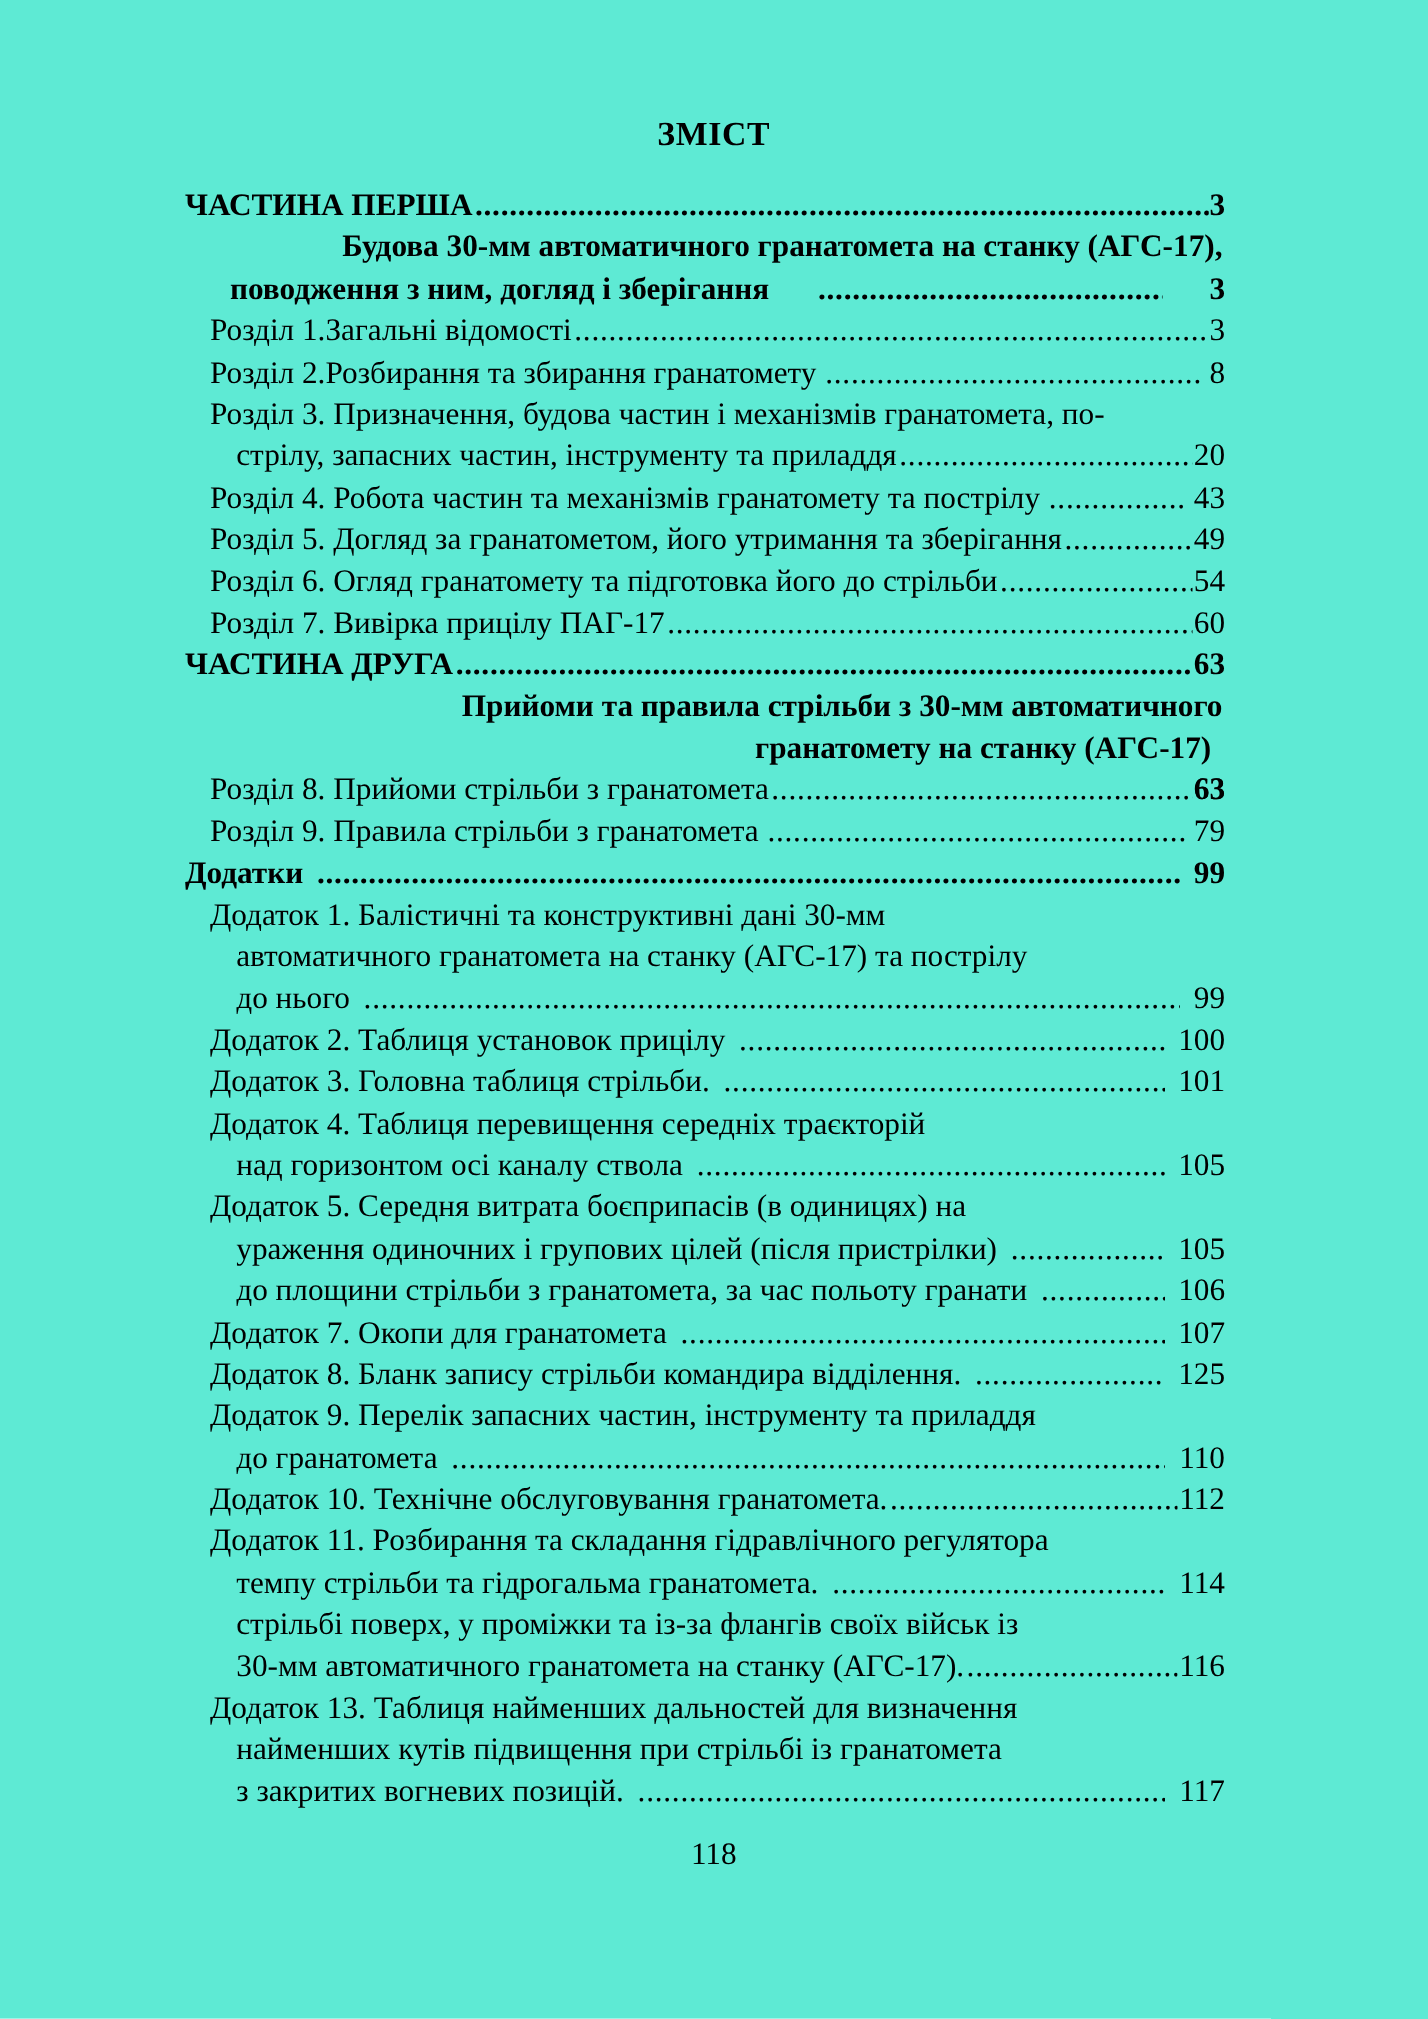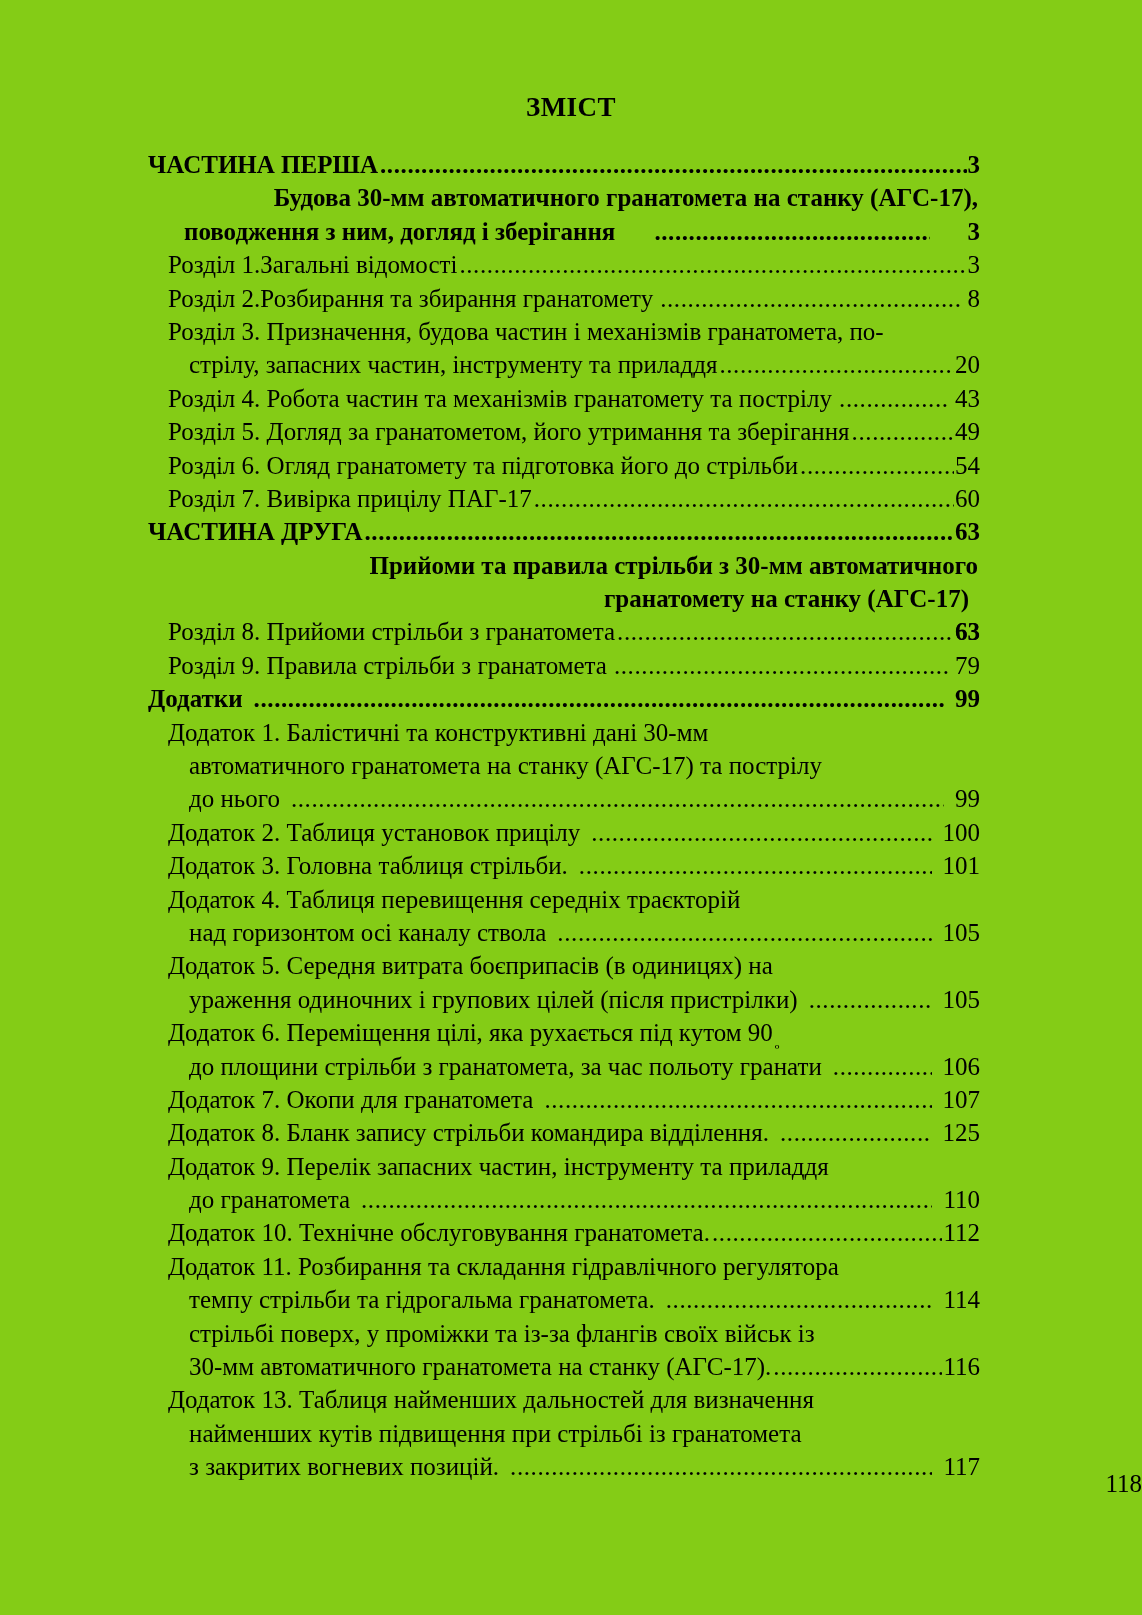--- a/index.html
+++ b/index.html
@@ -10,21 +10,21 @@
 
   body {
     font-family: "Liberation Serif", "DejaVu Serif", serif;
     color: #000000;
   }
 
   #page {
     position: relative;
     width: 1142px;
     height: 1615px;
-    background: #84cc16;
+    background: #5eead4;
     overflow: hidden;
     box-sizing: border-box;
   }
 
   
   #toc-title {
     position: absolute;
     left: 0;
     top: 92px;
     width: 1142px;
@@ -134,21 +134,21 @@
     vertical-align: super;
     line-height: 0;
   }
 
   
   #page-footer {
     position: absolute;
     left: 0;
     top: 1470px;
     width: 1142px;
-    text-align: right;
+    text-align: center;
     font-size: 25px;
   }
 </style>
 </head>
 <body>
 
 <div id="page">
 
   <div id="toc-title">ЗМІСТ</div>
 
@@ -276,26 +276,20 @@
       <div class="toc-row lvl-section gap-s no-leader">
         <span class="toc-label">Додаток 5. Середня витрата боєприпасів (в одиницях) на</span>
         <span class="toc-leader"></span>
         <span class="toc-page"></span>
       </div>
       <div class="toc-row lvl-section-cont gap-l">
         <span class="toc-label">ураження одиночних і групових цілей (після пристрілки)</span>
         <span class="toc-leader"></span>
         <span class="toc-page">105</span>
       </div>
-      <div class="toc-row lvl-section gap-s no-leader">
-        <span class="toc-label">Додаток 6. Переміщення цілі, яка рухається під кутом 90</span>
-        <span class="sup">º</span>
-        <span class="toc-leader"></span>
-        <span class="toc-page"></span>
-      </div>
       <div class="toc-row lvl-section-cont gap-l">
         <span class="toc-label">до площини стрільби з гранатомета, за час польоту гранати</span>
         <span class="toc-leader"></span>
         <span class="toc-page">106</span>
       </div>
       <div class="toc-row lvl-section gap-l">
         <span class="toc-label">Додаток 7. Окопи для гранатомета</span>
         <span class="toc-leader"></span>
         <span class="toc-page">107</span>
       </div>

